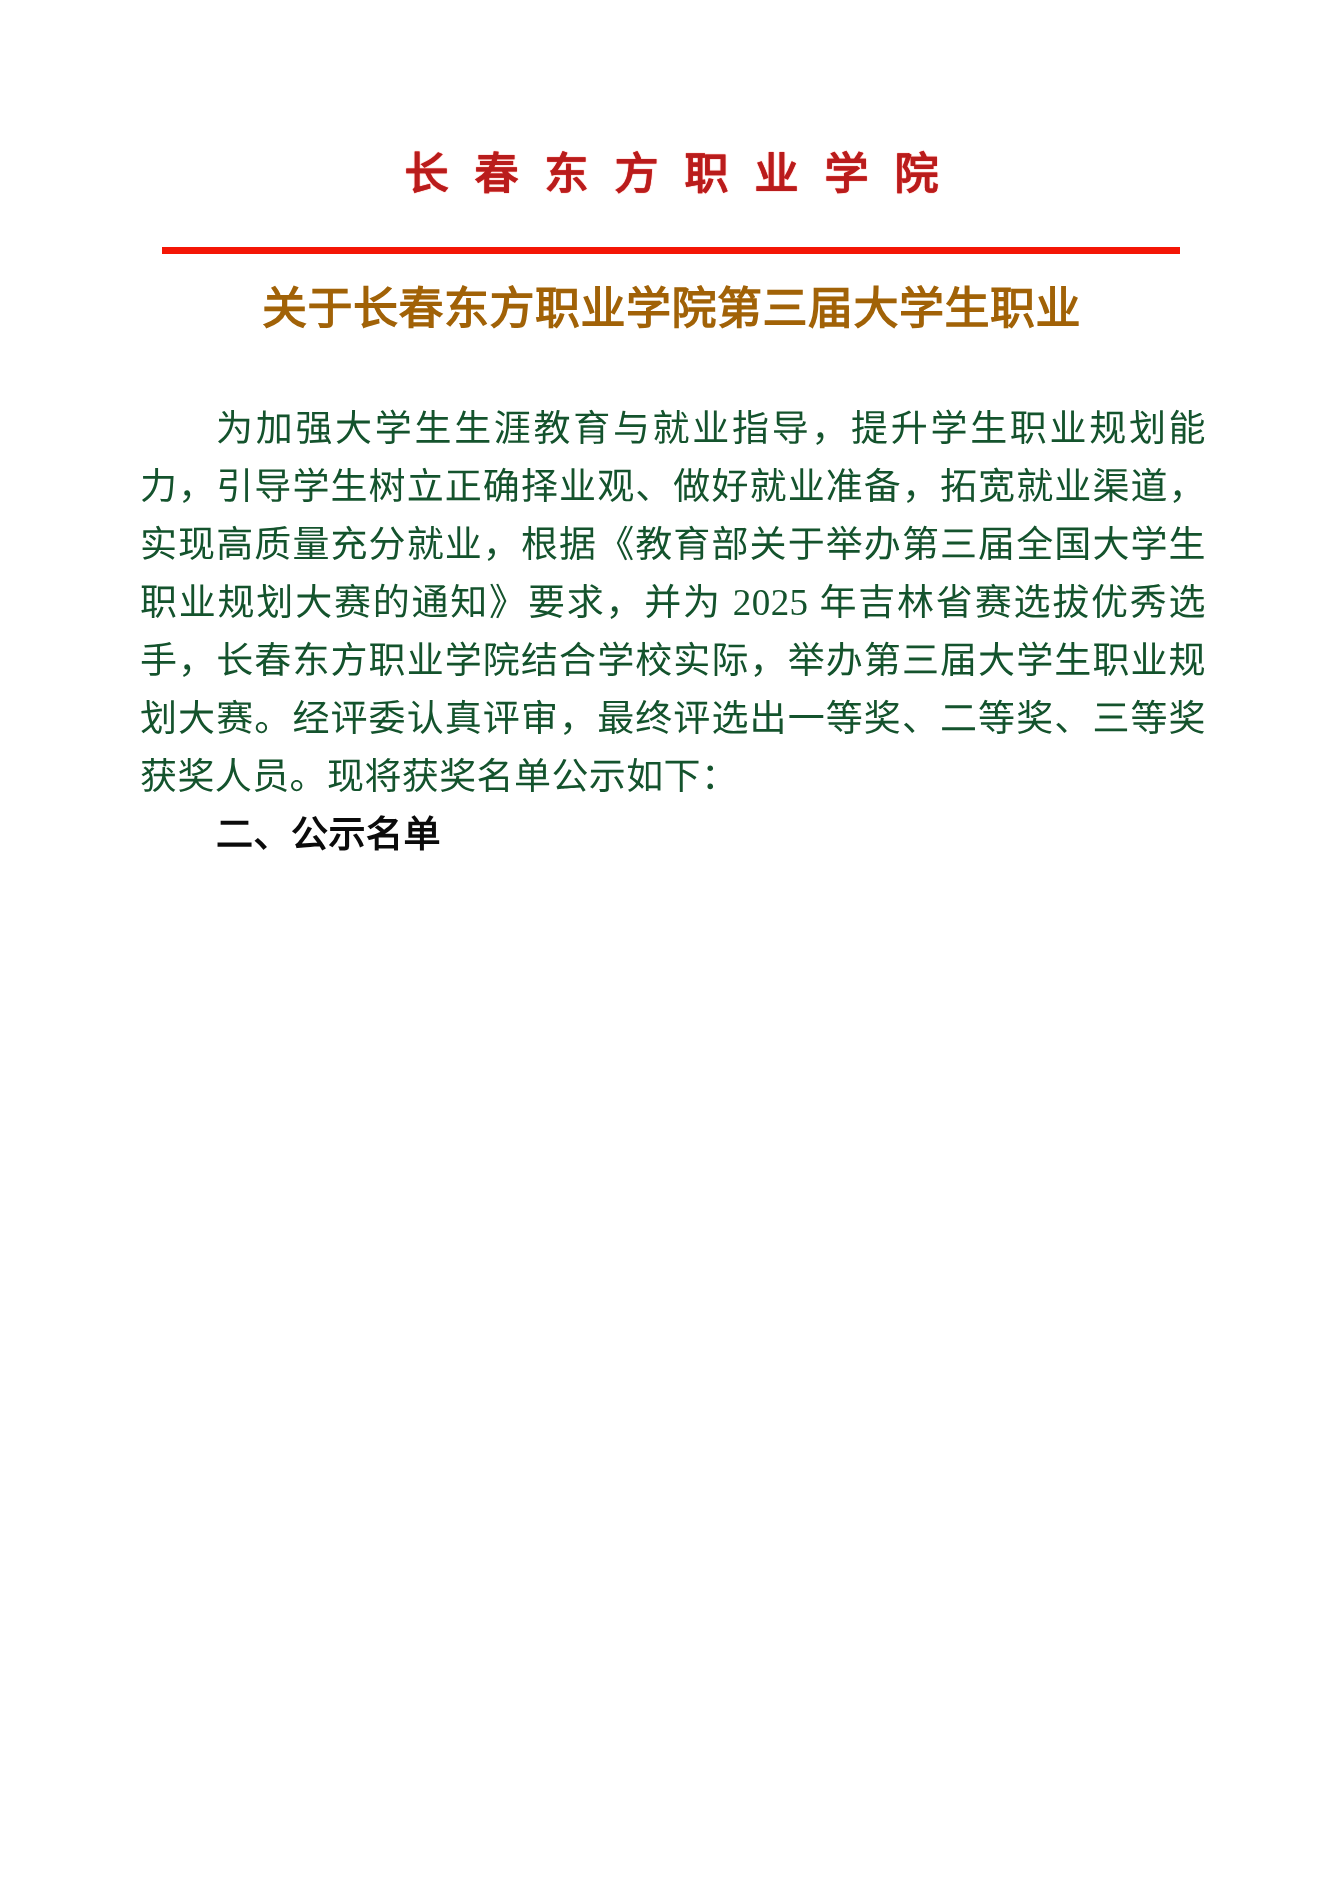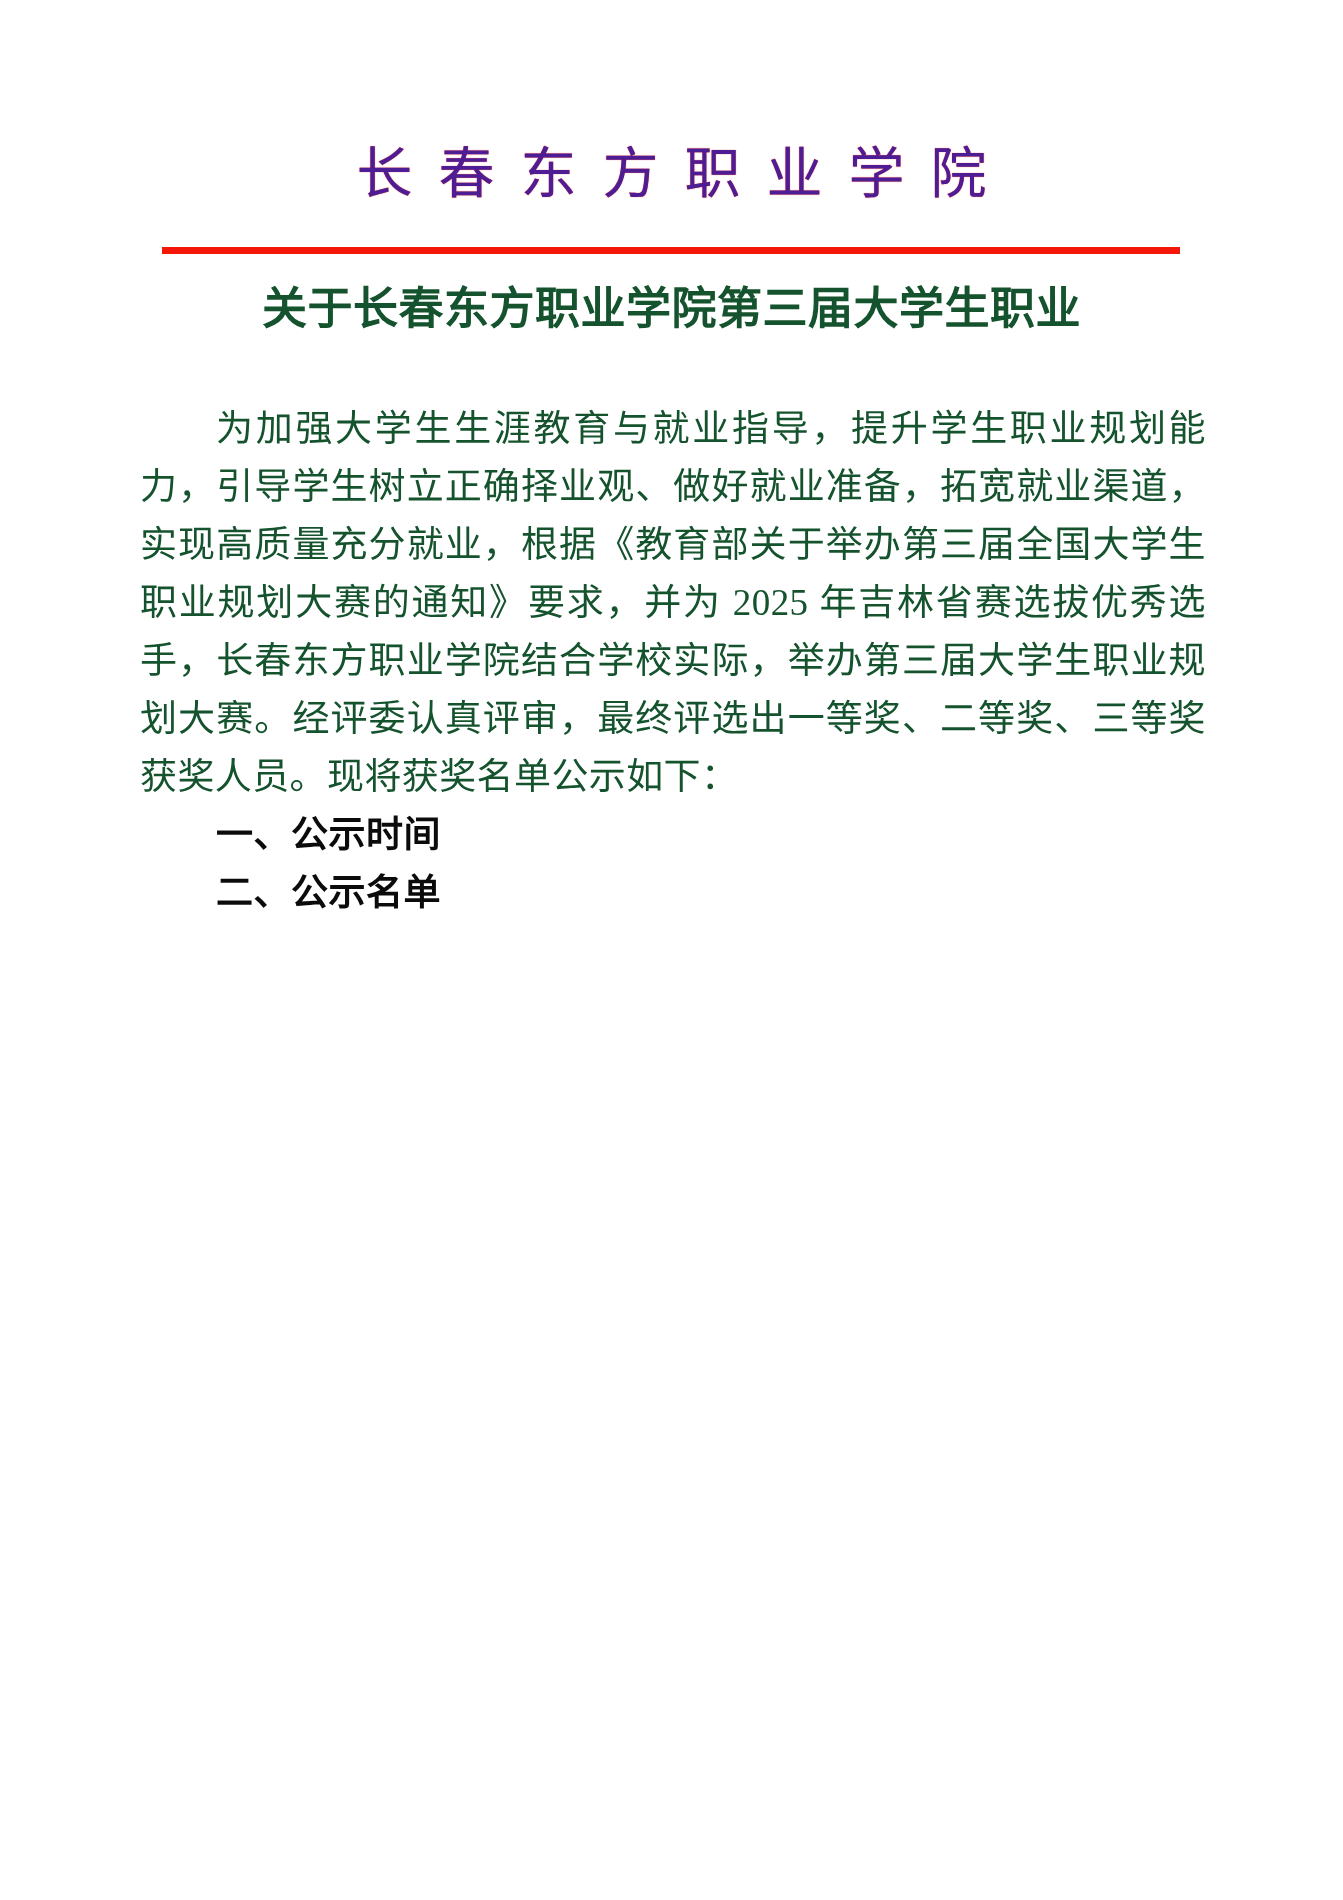--- a/index.html
+++ b/index.html
@@ -29,24 +29,24 @@
   
   .letterhead {
     position: absolute;
     top: 128px;
     left: 0;
     width: 1343px;
     text-align: center;
   }
   .letterhead-title {
     display: inline-block;
-    color: #4c1d95;
+    color: #b91c1c;
     font-family: "Liberation Sans", "DejaVu Sans", sans-serif;
-    font-weight: 400;
-    font-size: 56px;
+    font-weight: 700;
+    font-size: 44px;
     line-height: 92px;
     letter-spacing: 26px;
     text-indent: 26px;
     white-space: nowrap;
     text-shadow: 0 0 1px #ed1c10;
   }
   .letterhead-rule {
     position: absolute;
     top: 247px;
     left: 162px;
@@ -59,21 +59,21 @@
   .doc-title {
     position: absolute;
     top: 276px;
     left: 140px;
     width: 1063px;
     text-align: center;
     font-family: "Liberation Sans", "DejaVu Sans", sans-serif;
     font-weight: 700;
     font-size: 45px;
     line-height: 66px;
-    color: #14532d;
+    color: #a16207;
     letter-spacing: 0.5px;
   }
   .doc-title .tline {
     display: block;
     white-space: nowrap;
   }
 
   
   .body-block {
     position: absolute;
@@ -120,20 +120,19 @@
   <div class="letterhead-rule"></div>
 
   <div class="doc-title">
     <span class="tline">关于长春东方职业学院第三届大学生职业</span>
   </div>
 
   <div class="body-block">
 
     <p class="para indent">为加强大学生生涯教育与就业指导，提升学生职业规划能力，引导学生树立正确择业观、做好就业准备，拓宽就业渠道，实现高质量充分就业，根据《教育部关于举办第三届全国大学生职业规划大赛的通知》要求，并为 2025 年吉林省赛选拔优秀选手，长春东方职业学院结合学校实际，举办第三届大学生职业规划大赛。经评委认真评审，最终评选出一等奖、二等奖、三等奖获奖人员。现将获奖名单公示如下：</p>
 
-    <h2 class="section-heading">一、公示时间</h2>
 
     <h2 class="section-heading">二、公示名单</h2>
 
 
   </div>
 
 </div>
 
 </body></html>

